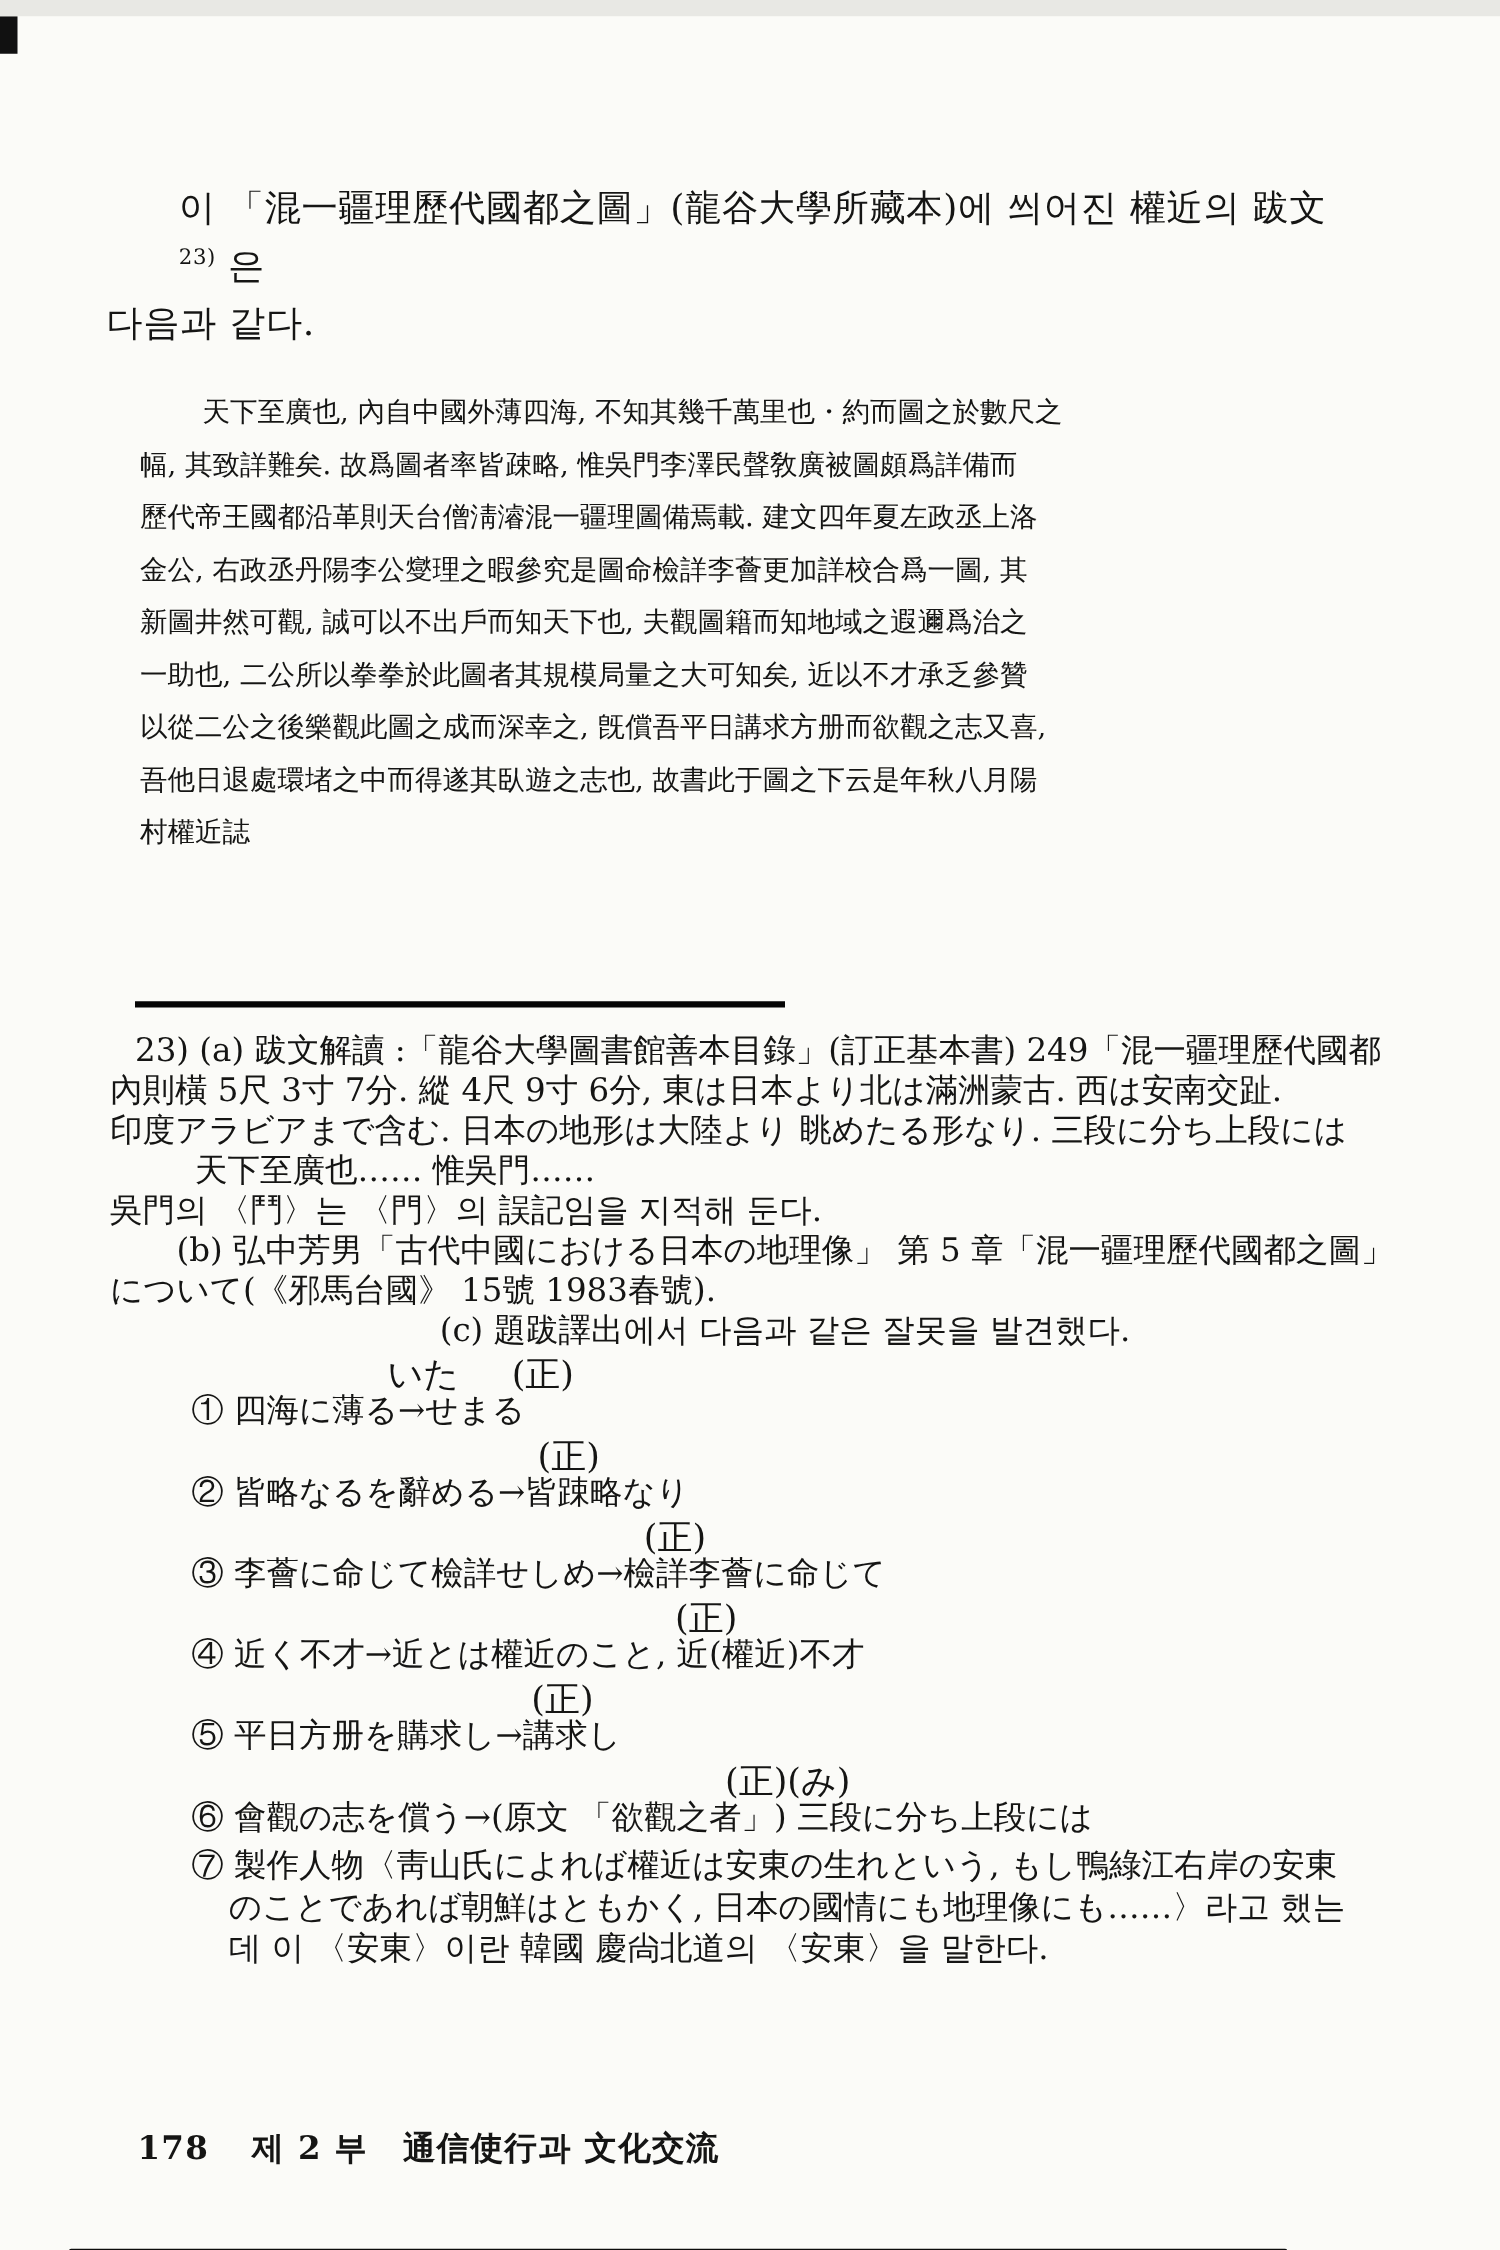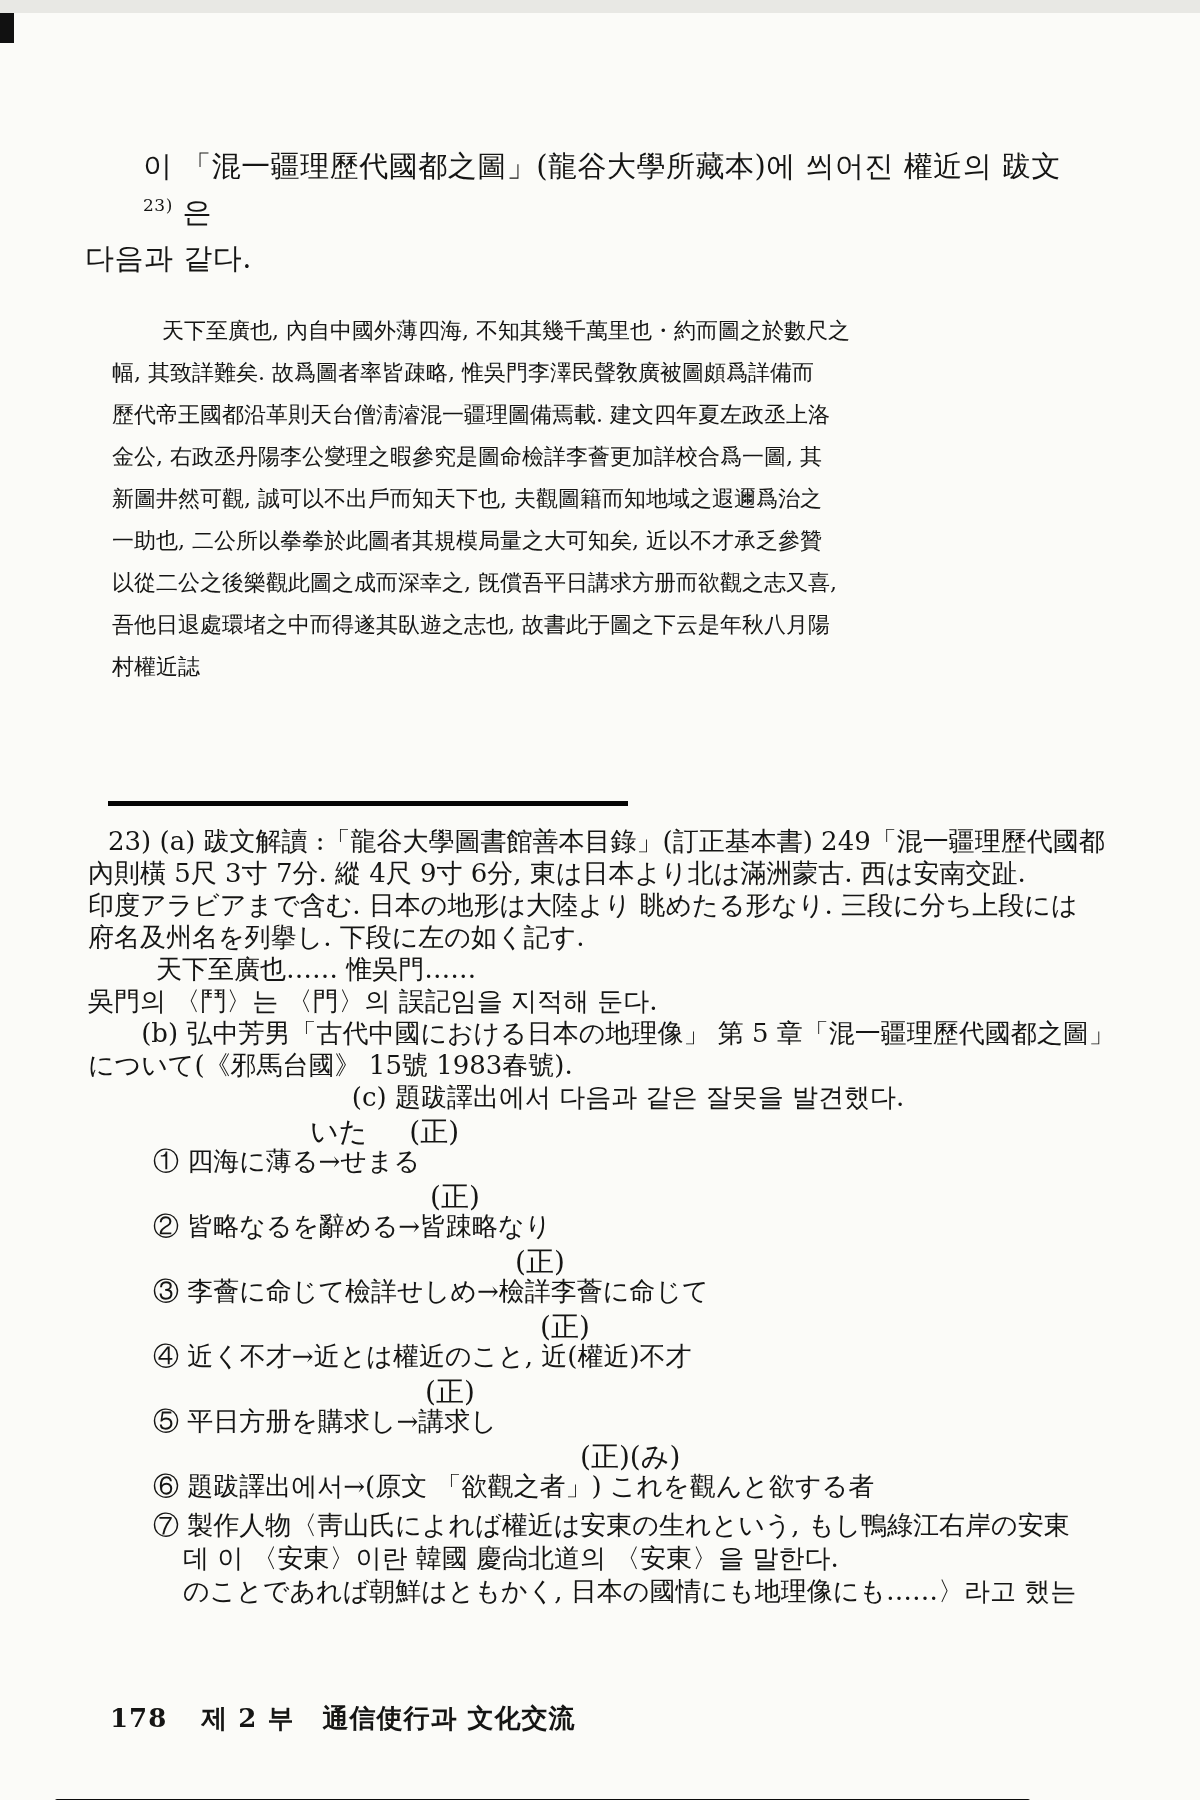--- a/index.html
+++ b/index.html
@@ -65,21 +65,20 @@
     <div class="q-line">吾他日退處環堵之中而得遂其臥遊之志也,  故書此于圖之下云是年秋八月陽</div>
     <div class="q-line">村權近誌</div>
   </div>
 
   <div class="fn-rule"></div>
 
   <div class="fn">
     <div class="fn-line ind-23">23) (a) 跋文解讀 :「龍谷大學圖書館善本目錄」(訂正基本書) 249「混一疆理歷代國都</div>
     <div class="fn-line">內則橫 5尺 3寸 7分.  縱 4尺 9寸 6分,  東は日本より北は滿洲蒙古.  西は安南交趾.</div>
     <div class="fn-line">印度アラビアまで含む.  日本の地形は大陸より 眺めたる形なり.  三段に分ち上段には</div>
-    <div class="fn-line">府名及州名を列擧し.  下段に左の如く記す.</div>
 
     <div class="fn-line ind-q">天下至廣也…… 惟吳門……</div>
     <div class="fn-line">吳門의 〈鬥〉는 〈門〉의 誤記임을 지적해 둔다.</div>
     <div class="fn-line ind-b">(b) 弘中芳男「古代中國における日本の地理像」 第 5 章「混一疆理歷代國都之圖」</div>
     <div class="fn-line">について(《邪馬台國》 15號 1983春號).</div>
     <div class="fn-line ind-b">(c) 題跋譯出에서 다음과 같은 잘못을 발견했다.</div>
 
     <div class="corr-list">
 
       <div class="corr">
@@ -102,27 +101,27 @@
         <div class="corr-text">④ 近く不才→近とは權近のこと,  近(權近)不才</div>
       </div>
 
       <div class="corr">
         <div class="corr-ann" style="padding-left:337px"><span>(正)</span></div>
         <div class="corr-text">⑤ 平日方册を購求し→講求し</div>
       </div>
 
       <div class="corr">
         <div class="corr-ann" style="padding-left:492px"><span>(正)(み)</span></div>
-        <div class="corr-text">⑥ 題跋譯出에서→(原文 「欲觀之者」) これを觀んと欲する者</div>
+        <div class="corr-text">⑥ 會觀の志を償う→(原文 「欲觀之者」) 三段に分ち上段には</div>
       </div>
 
       <div class="corr">
         <div class="corr-text">⑦ 製作人物〈靑山氏によれば權近は安東の生れという,  もし鴨綠江右岸の安東</div>
+        <div class="corr-cont">のことであれば朝鮮はともかく,  日本の國情にも地理像にも……〉라고 했는</div>
         <div class="corr-cont">데 이 〈安東〉이란 韓國 慶尙北道의 〈安東〉을 말한다.</div>
-        <div class="corr-cont">のことであれば朝鮮はともかく,  日本の國情にも地理像にも……〉라고 했는</div>
       </div>
 
     </div>
   </div>
 
   <div class="footer">
     <span class="pgnum">178</span><span class="sect">제 2 부</span><span>通信使行과 文化交流</span>
   </div>
 
   <div class="artifact-bottom"></div>

